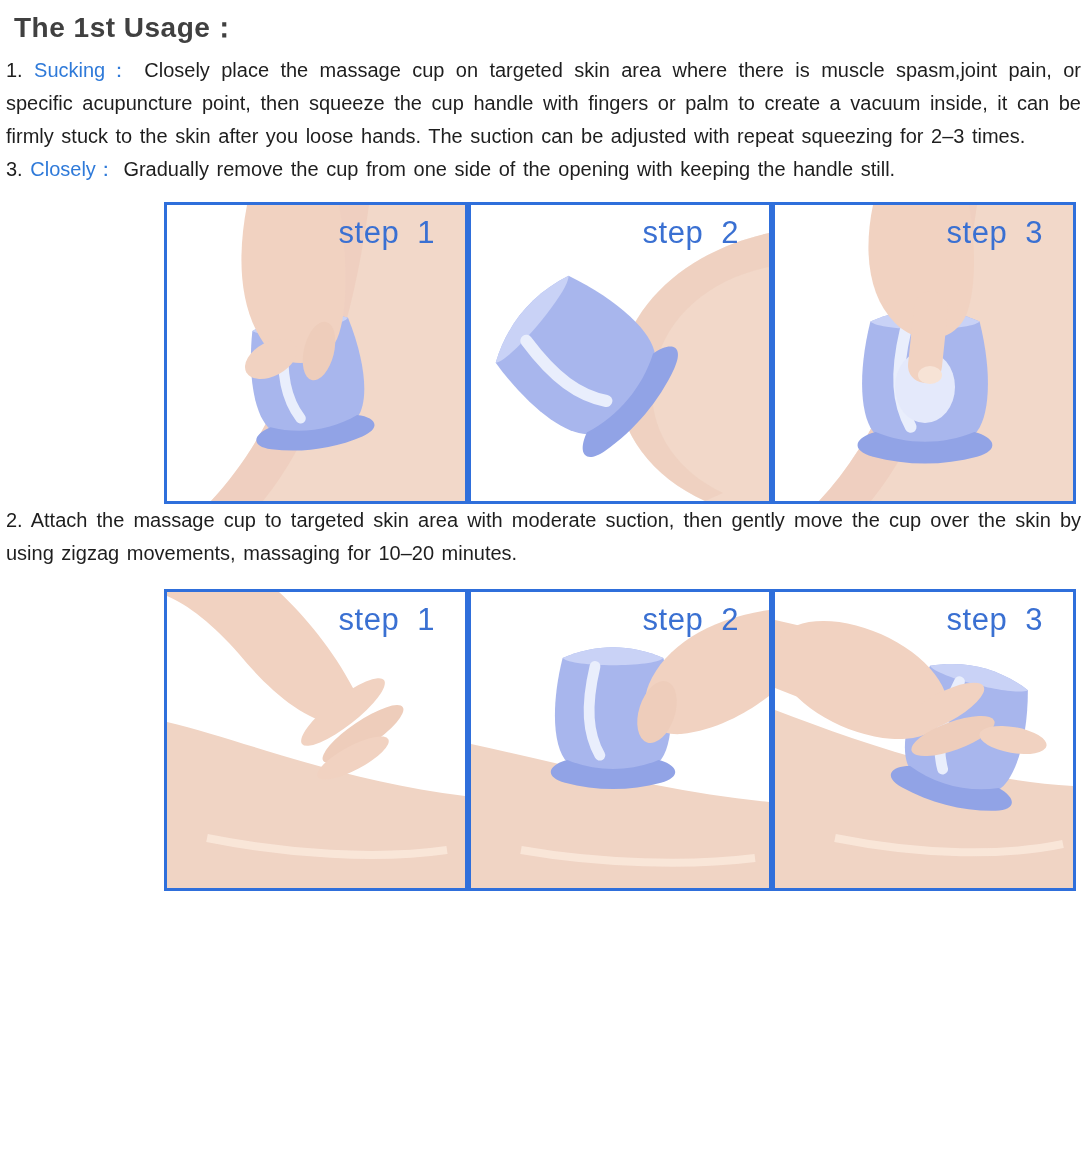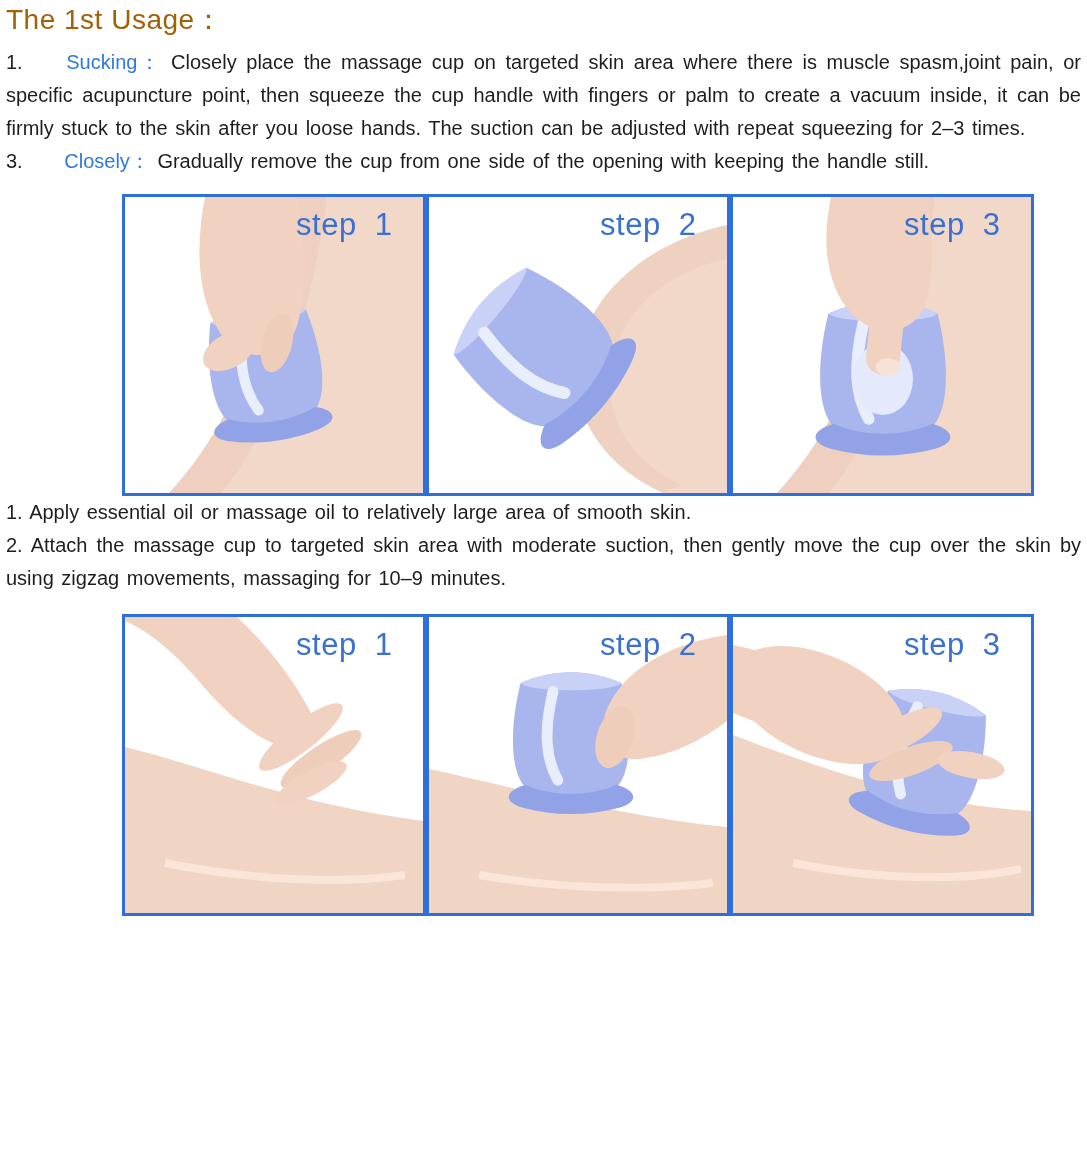--- a/index.html
+++ b/index.html
@@ -6,40 +6,40 @@
   html, body { margin: 0; padding: 0; }
   body {
     width: 1087px; height: 1150px;
     background: #ffffff;
     overflow: hidden;
     font-family: "Liberation Sans", "DejaVu Sans", sans-serif;
     color: #1e1e1e;
   }
   .page { padding: 0 6px; }
   .usage-heading {
-    margin: 0;
+    margin: 8px;
     font-size: 28px;
     line-height: 34px;
-    font-weight: normal;
-    color: #a16207;
+    font-weight: bold;
+    color: #404040;
     letter-spacing: 0.5px;
   }
   .usage-heading.first { padding-top: 3px; margin-bottom: 9px; }
   .usage-heading.second { margin-top: 54px; margin-bottom: 9px; }
   .instructions p {
     margin: 0;
     font-size: 20px;
     line-height: 33px;
     text-align: justify;
     word-spacing: 2px;
   }
-  .kw { color: #2f7ad9; margin-left: 34px; }
+  .kw { color: #2f7ad9; }
   .steps-row {
     display: flex;
-    justify-content: center;
+    justify-content: flex-end;
     margin: 16px 5px 0 65px;
     padding-left: 8px;
   }
   .steps-row.second { margin-top: 19px; }
   .step-box {
     position: relative;
     margin: 0;
     width: 304px; height: 302px;
     border: 3px solid #2f6fdb;
     background: #ffffff;
@@ -123,22 +123,21 @@
           <ellipse cx="155" cy="170" rx="12" ry="9" fill="#f7e3d6"></ellipse>
         </g>
       </svg>
       <figcaption class="step-label">step 3</figcaption>
     </figure>
 
   </div>
 
 
   <div class="instructions">
-    <p><span class="num">1.</span> <span class="txt">Apply essential oil or massage oil to relatively large area of smooth skin.</span></p>
-    <p><span class="num">2.</span> <span class="txt">Attach the massage cup to targeted skin area with moderate suction, then gently move the cup over the skin by using zigzag movements, massaging for 10–9 minutes.</span></p>
+    <p><span class="num">2.</span> <span class="txt">Attach the massage cup to targeted skin area with moderate suction, then gently move the cup over the skin by using zigzag movements, massaging for 10–20 minutes.</span></p>
   </div>
 
   <div class="steps-row second">
 
     <figure class="step-box">
       <svg viewBox="0 0 298 296">
         <rect width="298" height="296" fill="#ffffff"></rect>
         <g>
           <path d="M0,130 C76,148 170,188 298,204 L298,296 L0,296 Z" fill="#f0d4c4"></path>
           <path d="M40,246 C120,262 210,268 280,258" stroke="#fbeadd" stroke-width="8" fill="none" opacity="0.8"></path>

